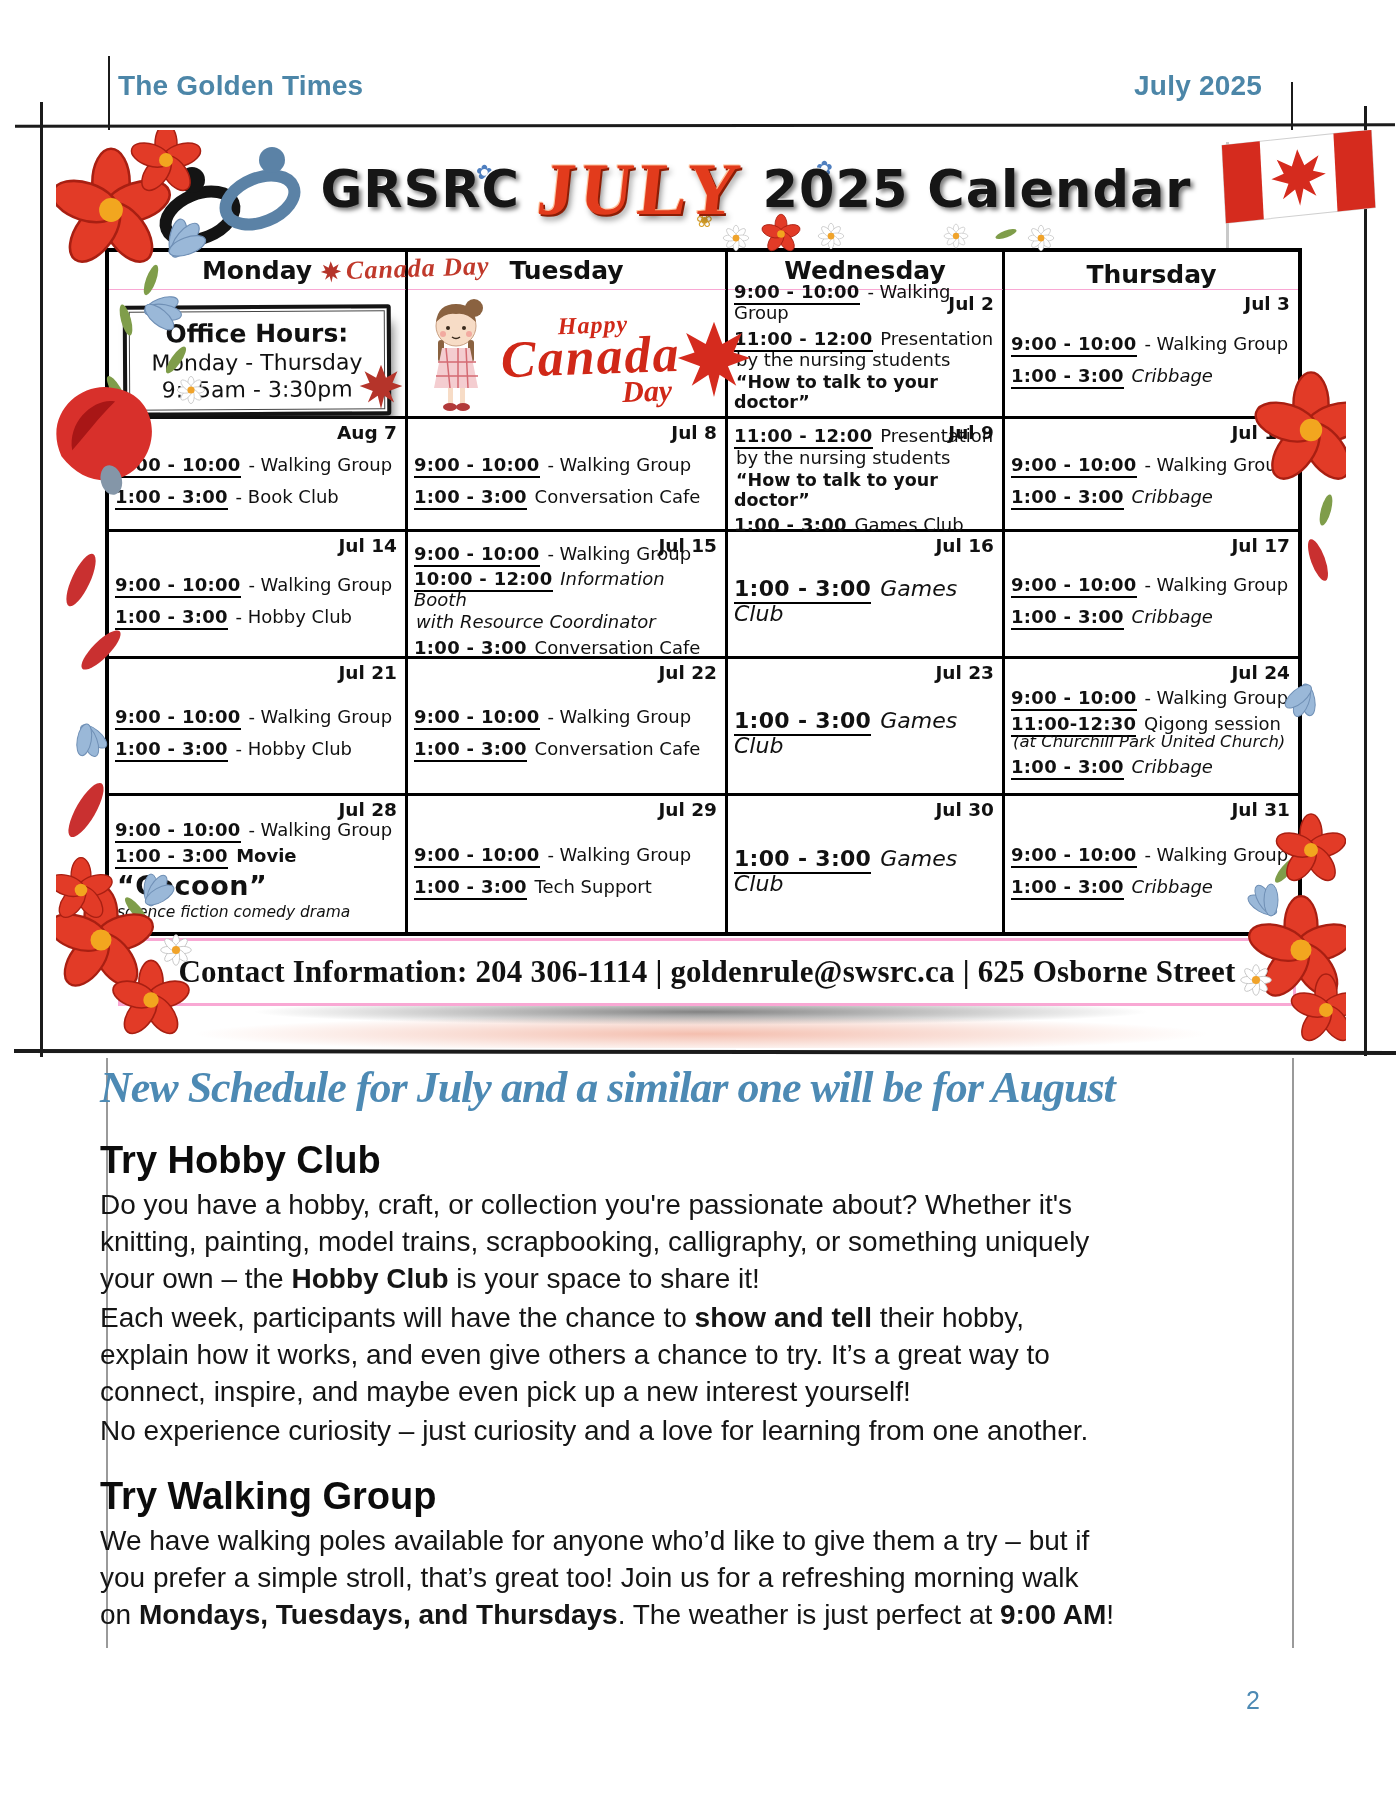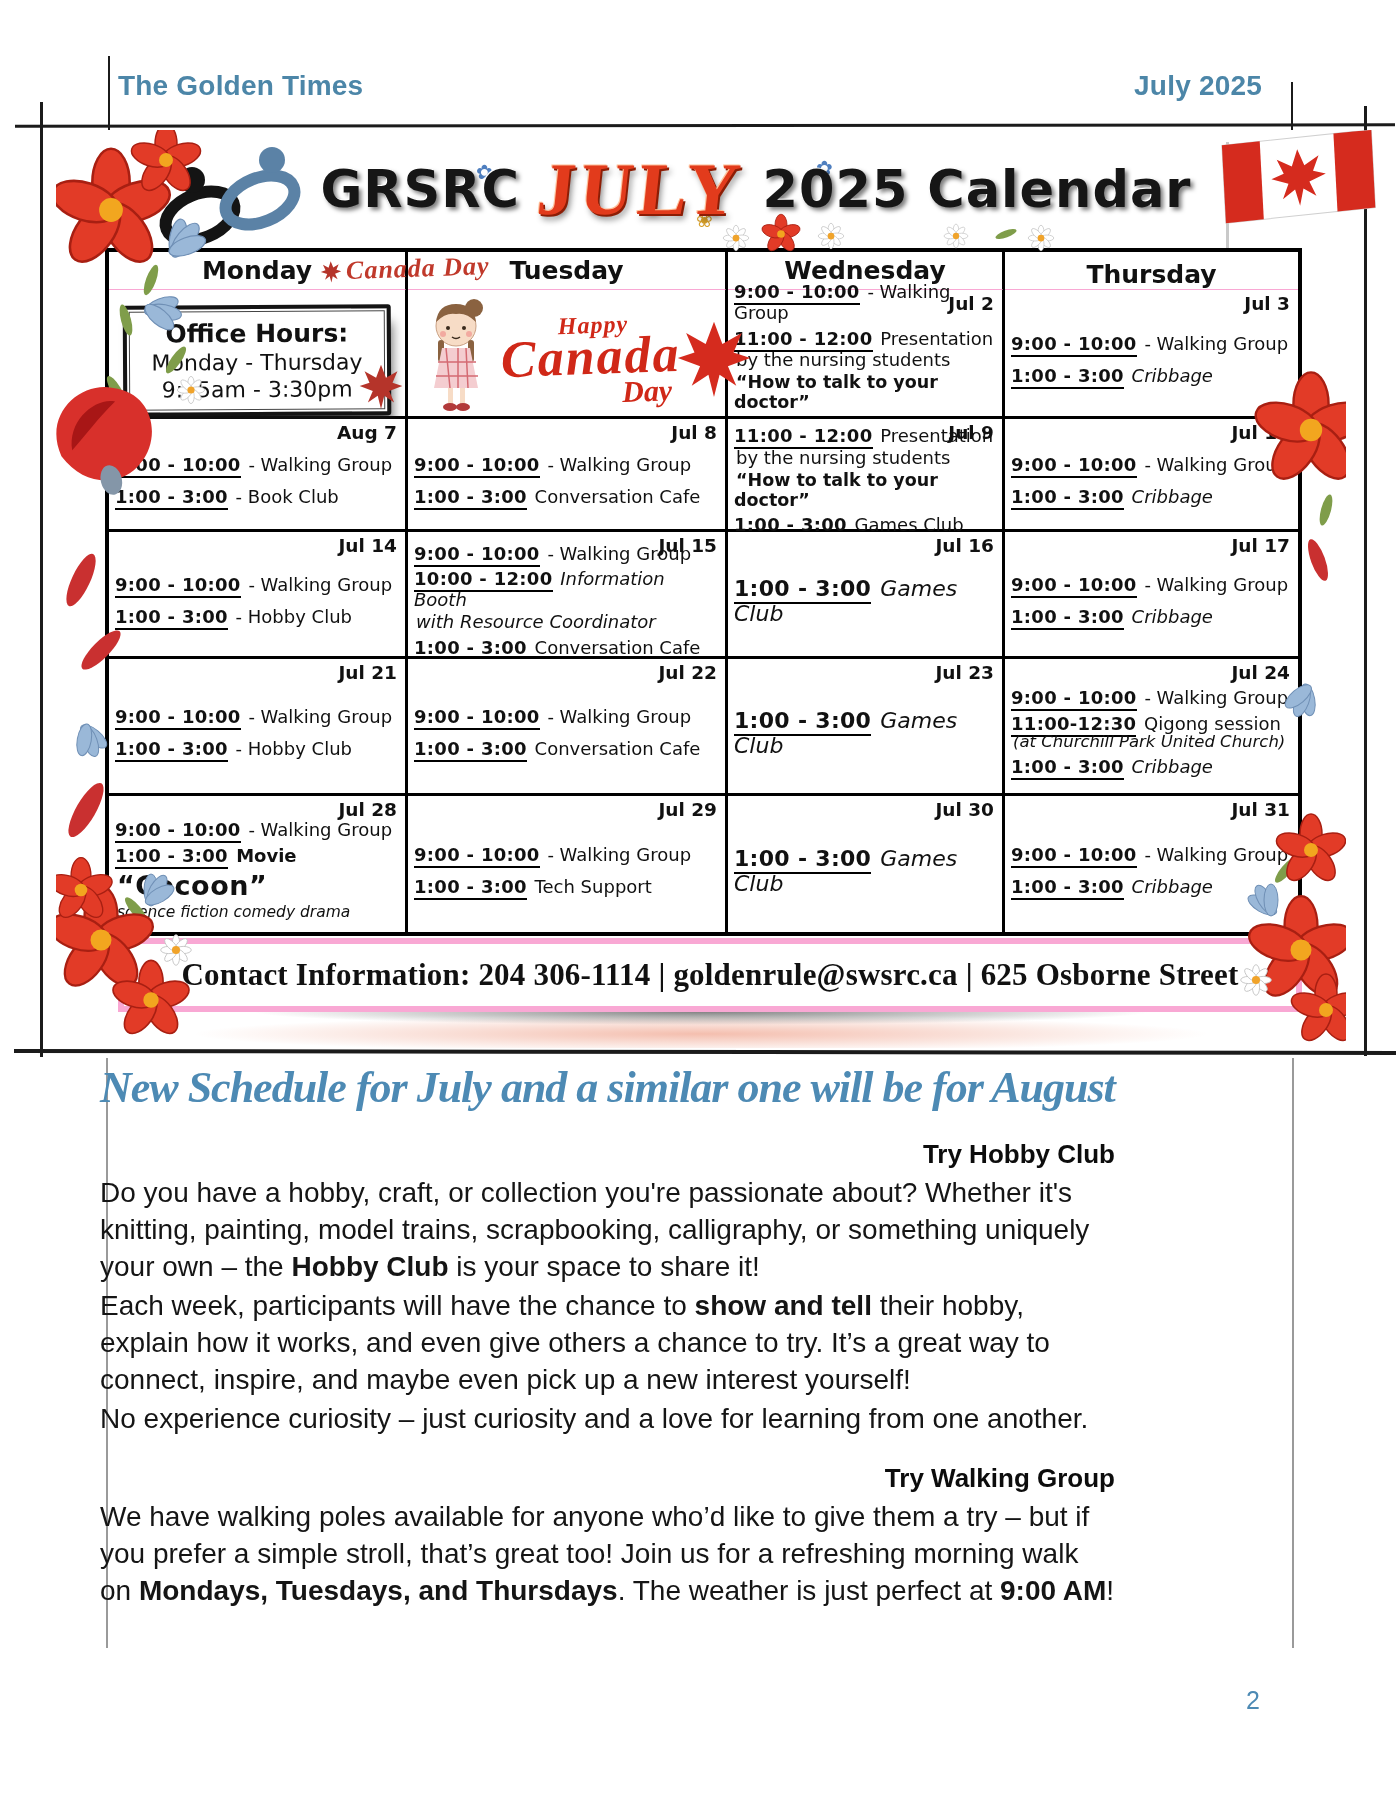--- a/index.html
+++ b/index.html
@@ -83,32 +83,32 @@
   .canada-cell{overflow:visible;}
   .happy{position:relative;color:#d02818;transform:rotate(-2deg);margin-left:48px;
          font-family:"Liberation Serif",serif;font-style:italic;font-weight:bold;line-height:.85;}
   .happy .h{font-size:24px;margin-left:58px;letter-spacing:1px;}
   .happy .c{font-size:52px;letter-spacing:2px;}
   .happy .d{font-size:30px;margin-left:120px;}
   .girl{position:absolute;left:2px;top:6px;}
   .mleaf-small{position:absolute;left:-50px;bottom:4px;z-index:4;}
   .mleaf-big{position:absolute;right:-28px;top:26px;z-index:4;}
   
-  .contact-box{position:absolute;left:62px;top:808px;width:1172px;height:62px;border:6px solid #f9a8d4;
+  .contact-box{position:absolute;left:62px;top:808px;width:1172px;height:62px;border:3px solid #f9a8d4;
                display:flex;align-items:center;justify-content:center;background:#fff;z-index:2;
                font-family:"Liberation Serif",serif;font-weight:bold;font-size:31px;letter-spacing:.2px;}
   .shadow-band{position:absolute;left:30px;top:874px;width:1230px;height:44px;z-index:1;
      background:
        radial-gradient(ellipse 52% 42% at 50% 18%, rgba(55,55,55,.62), rgba(55,55,55,0) 70%),
        radial-gradient(ellipse 55% 55% at 50% 68%, rgba(235,137,108,.55), rgba(235,137,108,0) 75%);}
   
   .article{position:absolute;left:100px;top:1062px;width:1015px;}
   .art-heading{font-family:"Liberation Serif",serif;font-style:italic;font-weight:bold;
                font-size:44px;color:#4d8ab4;letter-spacing:-1px;white-space:nowrap;}
-  .art-sec-title{font-size:26px;font-weight:bold;margin:26px 0 4px 0;color:#0c0c0c;text-align:right;}
+  .art-sec-title{font-size:38px;font-weight:bold;margin:26px 0 4px 0;color:#0c0c0c;}
   .art-p{font-size:28px;line-height:37px;color:#151515;margin:0 0 2px 0;}
   .art-p b{font-weight:bold;}
   .pagenum{position:absolute;left:1246px;top:1686px;font-size:25px;color:#4d8ab4;}
 </style>
 </head>
 <body>
 
 <div class="page">
 
   <div class="nl-head nl-left">The Golden Times</div>

